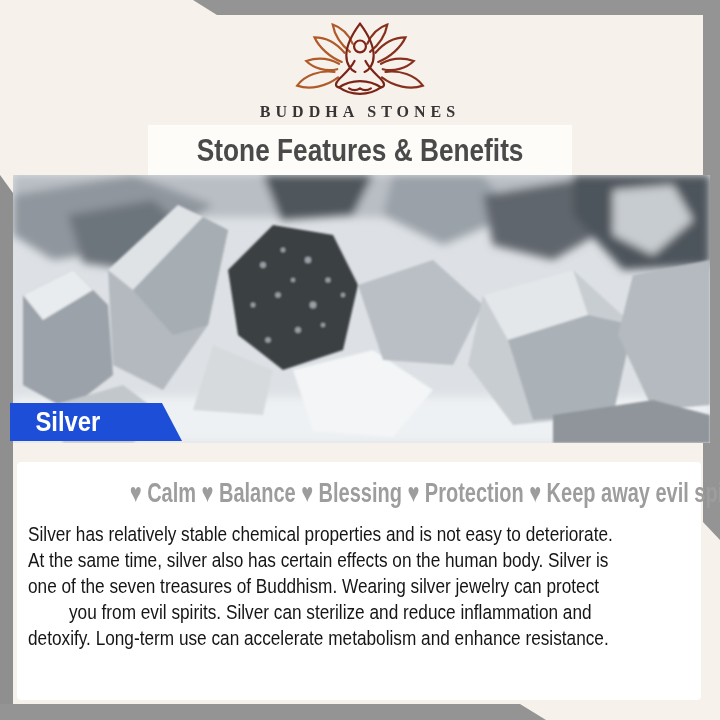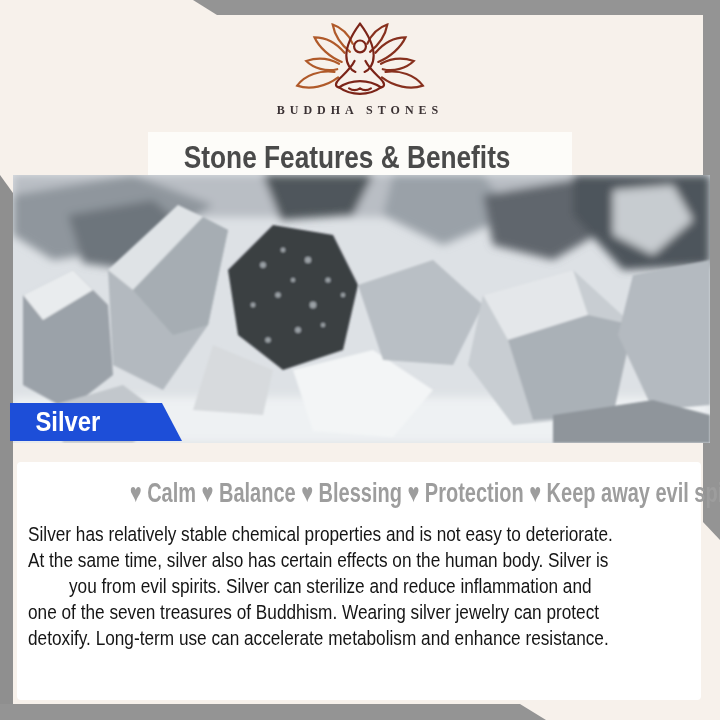--- a/index.html
+++ b/index.html
@@ -17,27 +17,27 @@
   .left-strip { left:0; top:175px; width:13px; height:545px; background:#8f8f8f;
                 clip-path:polygon(0 0,100% 18px,100% 100%,0 100%); }
   .bottom-band{ left:0; top:704px; width:546px; height:16px;
                 clip-path:polygon(0 0,520px 0,100% 100%,0 100%); }
 
   
   .brand { position:absolute; left:0; top:20px; width:720px; text-align:center; }
   .brand svg { display:block; margin:0 auto; }
   .brand-name {
     margin-top:1px; font-family:"Liberation Serif", serif;
-    font-size:12px; font-weight:600; letter-spacing:5px; color:#3b3234;
+    font-size:16px; font-weight:600; letter-spacing:5px; color:#3b3234;
   }
 
   
   .title-banner {
-    position:absolute; left:148px; top:132px; width:424px; height:50px;
-    background:#fdfcf9; display:flex; align-items:center; 
+    position:absolute; left:148px; top:125px; width:424px; height:50px;
+    background:#fdfcf9; display:flex; align-items:center; justify-content:center;
   }
   .title-text {
     font-weight:700; font-size:32px; color:#4a4a4a; white-space:nowrap;
     display:inline-block; transform:scaleX(0.82);
   }
 
   
   .photo { position:absolute; left:13px; top:175px; width:697px; height:268px; }
   .photo svg { display:block; width:100%; height:100%; }
   .photo-label {
@@ -175,19 +175,19 @@
     </div>
   </div>
 
   <div class="panel">
     <div class="tagline">
       <span class="tagline-text">♥ Calm ♥ Balance ♥ Blessing ♥ Protection ♥ Keep away evil spirits ♥</span>
     </div>
     <div class="body-text">
       <div class="body-line"><span>Silver has relatively stable chemical properties and is not easy to deteriorate.</span></div>
       <div class="body-line"><span>At the same time, silver also has certain effects on the human body. Silver is</span></div>
+      <div class="body-line"><span>one of the seven treasures of Buddhism. Wearing silver jewelry can protect</span></div>
       <div class="body-line"><span>you from evil spirits. Silver can sterilize and reduce inflammation and</span></div>
-      <div class="body-line"><span>one of the seven treasures of Buddhism. Wearing silver jewelry can protect</span></div>
       <div class="body-line"><span>detoxify. Long-term use can accelerate metabolism and enhance resistance.</span></div>
     </div>
   </div>
 
 </div>
 
 </body></html>

